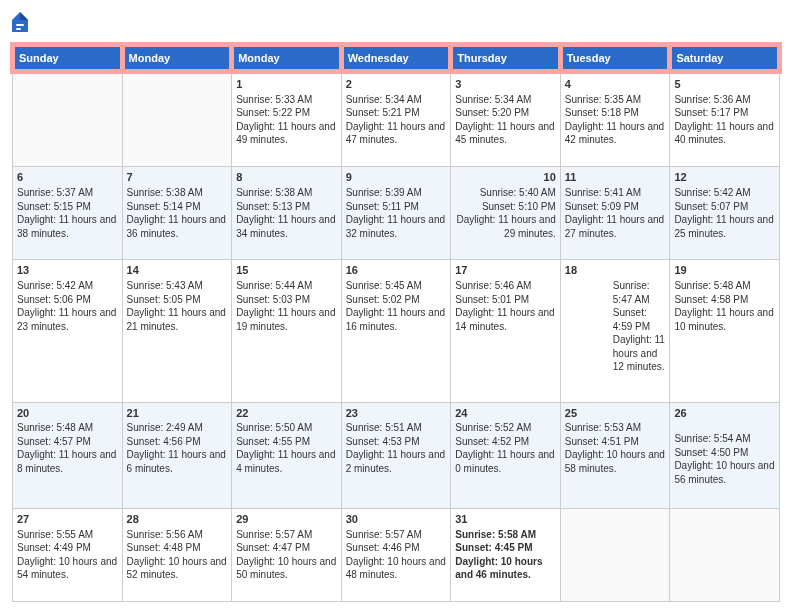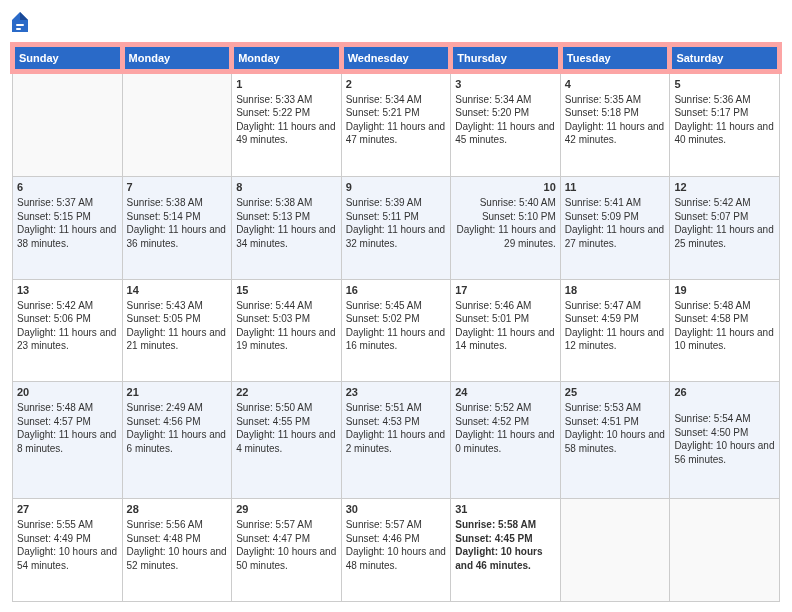--- a/index.html
+++ b/index.html
@@ -247,21 +247,21 @@
 Daylight: 11 hours and 16 minutes.</div>
           </td>
           <td>
             <span class="day-number">17</span>
             <div class="day-info" style="white-space: pre-line;">Sunrise: 5:46 AM
 Sunset: 5:01 PM
 Daylight: 11 hours and 14 minutes.</div>
           </td>
           <td>
             <span class="day-number">18</span>
-            <div class="day-info" style="white-space: pre-line;">Sunrise: 5:47 AM
+            <div class="day-info" style="white-space: pre-line; margin-left: 48px;">Sunrise: 5:47 AM
 Sunset: 4:59 PM
 Daylight: 11 hours and 12 minutes.</div>
           </td>
           <td>
             <span class="day-number">19</span>
             <div class="day-info" style="white-space: pre-line;">Sunrise: 5:48 AM
 Sunset: 4:58 PM
 Daylight: 11 hours and 10 minutes.</div>
           </td>
         </tr>

